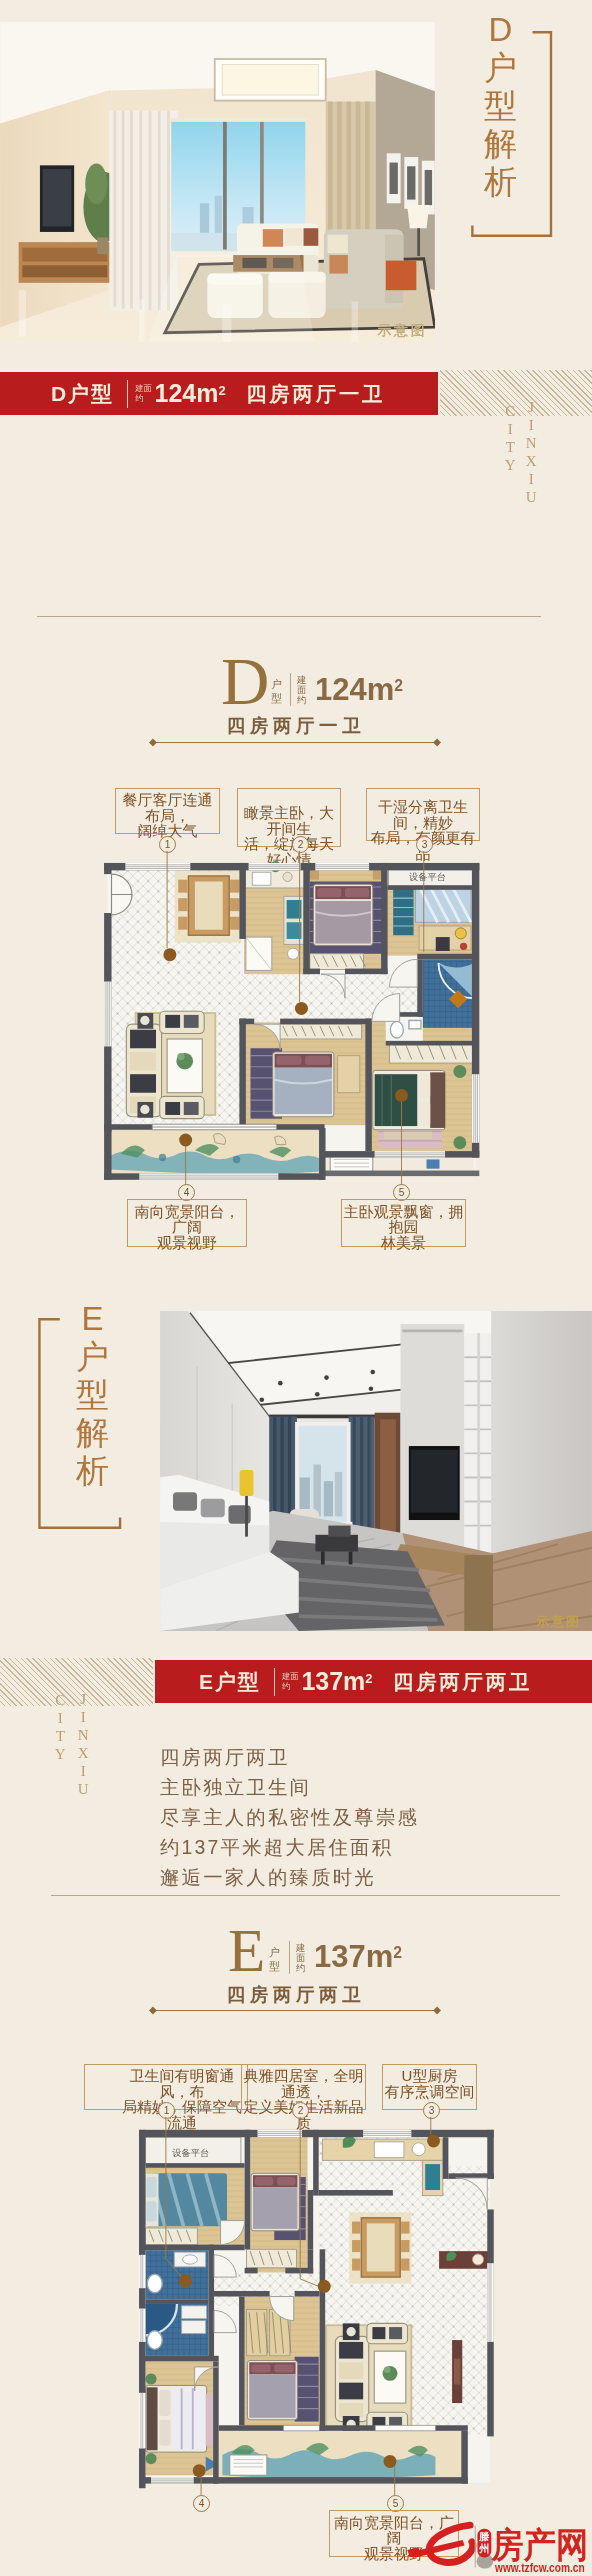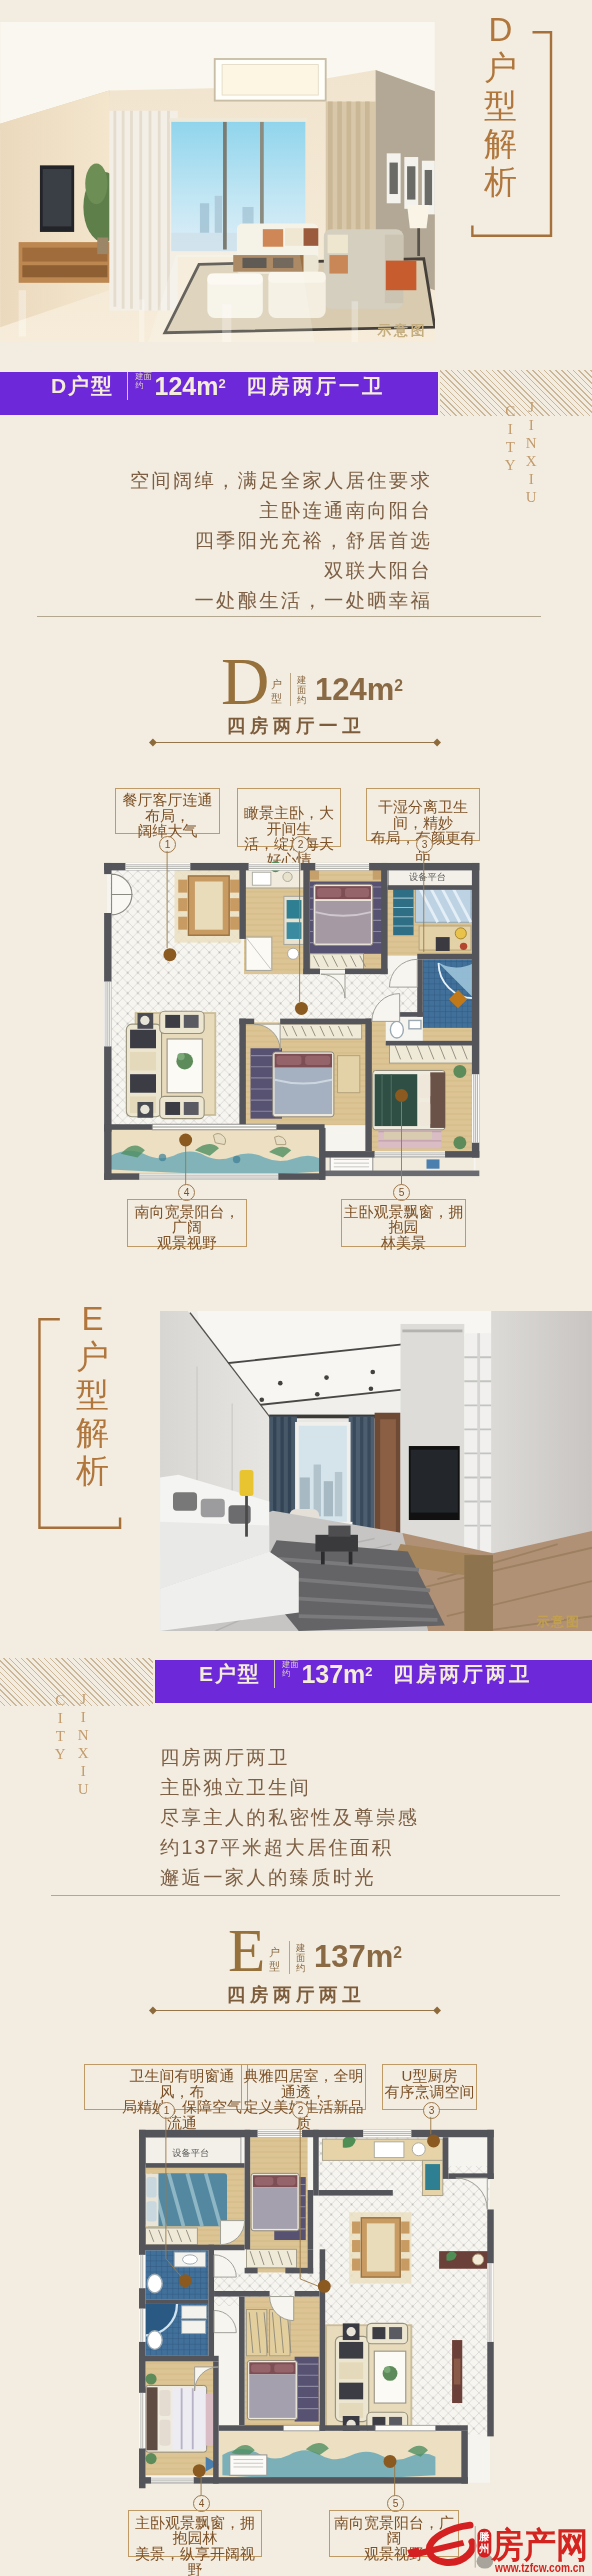--- a/index.html
+++ b/index.html
@@ -1,21 +1,21 @@
 <!DOCTYPE html>
 <html style="font-size:15px"><head>
 <meta charset="utf-8">
 <style>
 html,body{margin:0;padding:0;}
 body{font-family:"Liberation Sans",sans-serif;}
 #page{position:relative;width:592px;height:2576px;background:#f2ede0;overflow:hidden;}
 .abs{position:absolute;}
 .serif{font-family:"Liberation Serif",serif;}
 .hatch{background:repeating-linear-gradient(45deg,#f2ede0 0,#f2ede0 3px,#ccb698 3px,#ccb698 4.1px);}
-.banner{background:#6d28d9;color:#f3ecd9;display:flex;align-items:flex-start;}
+.banner{background:#b91c1c;color:#f3ecd9;display:flex;align-items:center;}
 .jin{font-family:"Liberation Serif",serif;color:#c39b6c;font-size:15px;text-align:center;}
 .cobox{border:0.9px solid #c09a64;color:#7d5127;font-size:15px;line-height:15.7px;text-align:center;background:transparent;}
 .cocircle{width:15px;height:15px;border:0.9px solid #a0784a;border-radius:50%;color:#7d5127;font-size:10.2px;line-height:15px;text-align:center;background:#f2ede0;}
 </style>
 </head>
 <body>
 <div id="page">
 
 <svg class="abs" style="left:0;top:22px;" width="435" height="320" viewBox="0 0 470 346">
 <defs>
@@ -130,23 +130,20 @@
 <span style="margin-left:2.8px;font-size:25px;font-weight:bold;">124m<span style="font-size:13px;vertical-align:7.4px;">2</span></span>
 <span style="margin-left:20.4px;font-size:20.4px;font-weight:bold;letter-spacing:2.8px;">四房两厅一卫</span>
 </div>
 
 <div class="abs hatch" style="left:440px;top:370px;width:153px;height:46px;"></div>
 
 <div class="abs jin" style="left:522px;top:398px;width:18.5px;line-height:18px;">J<br>I<br>N<br>X<br>I<br>U</div>
 
 <div class="abs jin" style="left:501px;top:402px;width:18.5px;line-height:18px;">C<br>I<br>T<br>Y</div>
 
-<div class="abs" style="left:0px;top:465px;width:432px;text-align:right;color:#7d5f45;font-size:19.4px;line-height:30px;letter-spacing:2.2px;">
-空间阔绰，满足全家人居住要求<br>主卧连通南向阳台<br>四季阳光充裕，舒居首选<br>双联大阳台<br>一处酿生活，一处晒幸福
-</div>
 
 <div class="abs" style="left:37px;top:616px;width:504px;height:1.4px;background:#b3a78f;"></div>
 
 <div class="abs serif" style="left:221px;top:653px;width:46px;height:56px;font-size:67px;line-height:56px;color:#96713b;">D</div>
 <div class="abs" style="left:271px;top:677px;width:13px;color:#8a6a45;font-size:11px;line-height:14px;">户<br>型</div>
 <div class="abs" style="left:290px;top:673px;width:0.9px;height:33px;background:#b9a584;"></div>
 <div class="abs" style="left:297px;top:675px;width:12px;color:#8a6a45;font-size:9.3px;line-height:10.2px;">建<br>面<br>约</div>
 <div class="abs" style="left:315px;top:672px;color:#8a6a45;font-size:31px;font-weight:bold;">124m<span style="font-size:15.7px;vertical-align:9.3px;">2</span></div>
 
 <div class="abs" style="left:0;top:713px;width:592px;text-align:center;color:#7d5c3c;font-size:18.5px;font-weight:bold;letter-spacing:4.6px;">四房两厅一卫</div>
@@ -820,21 +817,20 @@
 <circle cx="468" cy="2313" r="7" fill="#8a5a20"></circle>
 
 <line x1="217" y1="2698" x2="217" y2="2676" stroke="#9a7a4a" stroke-width="1"></line>
 <circle cx="215" cy="2669" r="7" fill="#8a5a20"></circle>
 
 <line x1="426" y1="2698" x2="426" y2="2664" stroke="#9a7a4a" stroke-width="1"></line>
 <circle cx="421" cy="2659" r="7" fill="#8a5a20"></circle>
 </svg>
 
 <div class="abs cocircle" style="left:193px;top:2495px;">4</div>
-<div class="abs cobox" style="left:128px;top:2510px;width:132px;height:41px;padding-top:3.7px;">主卧观景飘窗，拥抱园林<br>美景，纵享开阔视野</div>
 
 <div class="abs cocircle" style="left:387px;top:2495px;">5</div>
 <div class="abs cobox" style="left:329px;top:2510px;width:128px;height:41px;padding-top:3.7px;">南向宽景阳台，广阔<br>观景视野</div>
 
 <svg class="abs" style="left:398px;top:2490px;" width="194" height="86" viewBox="430 2690 210 93">
 
 <ellipse cx="524" cy="2767" rx="9" ry="8" fill="#a8a49c"></ellipse>
 
 <path d="M508,2728 C484,2731 462,2743 464,2756 C466,2770 493,2773 506,2760 C511,2755 512,2750 510,2746" fill="none" stroke="#d42020" stroke-width="7.5" stroke-linecap="round"></path>
 <polygon points="444,2757 500,2744 502,2750 449,2763 440,2762" fill="#d42020"></polygon>

